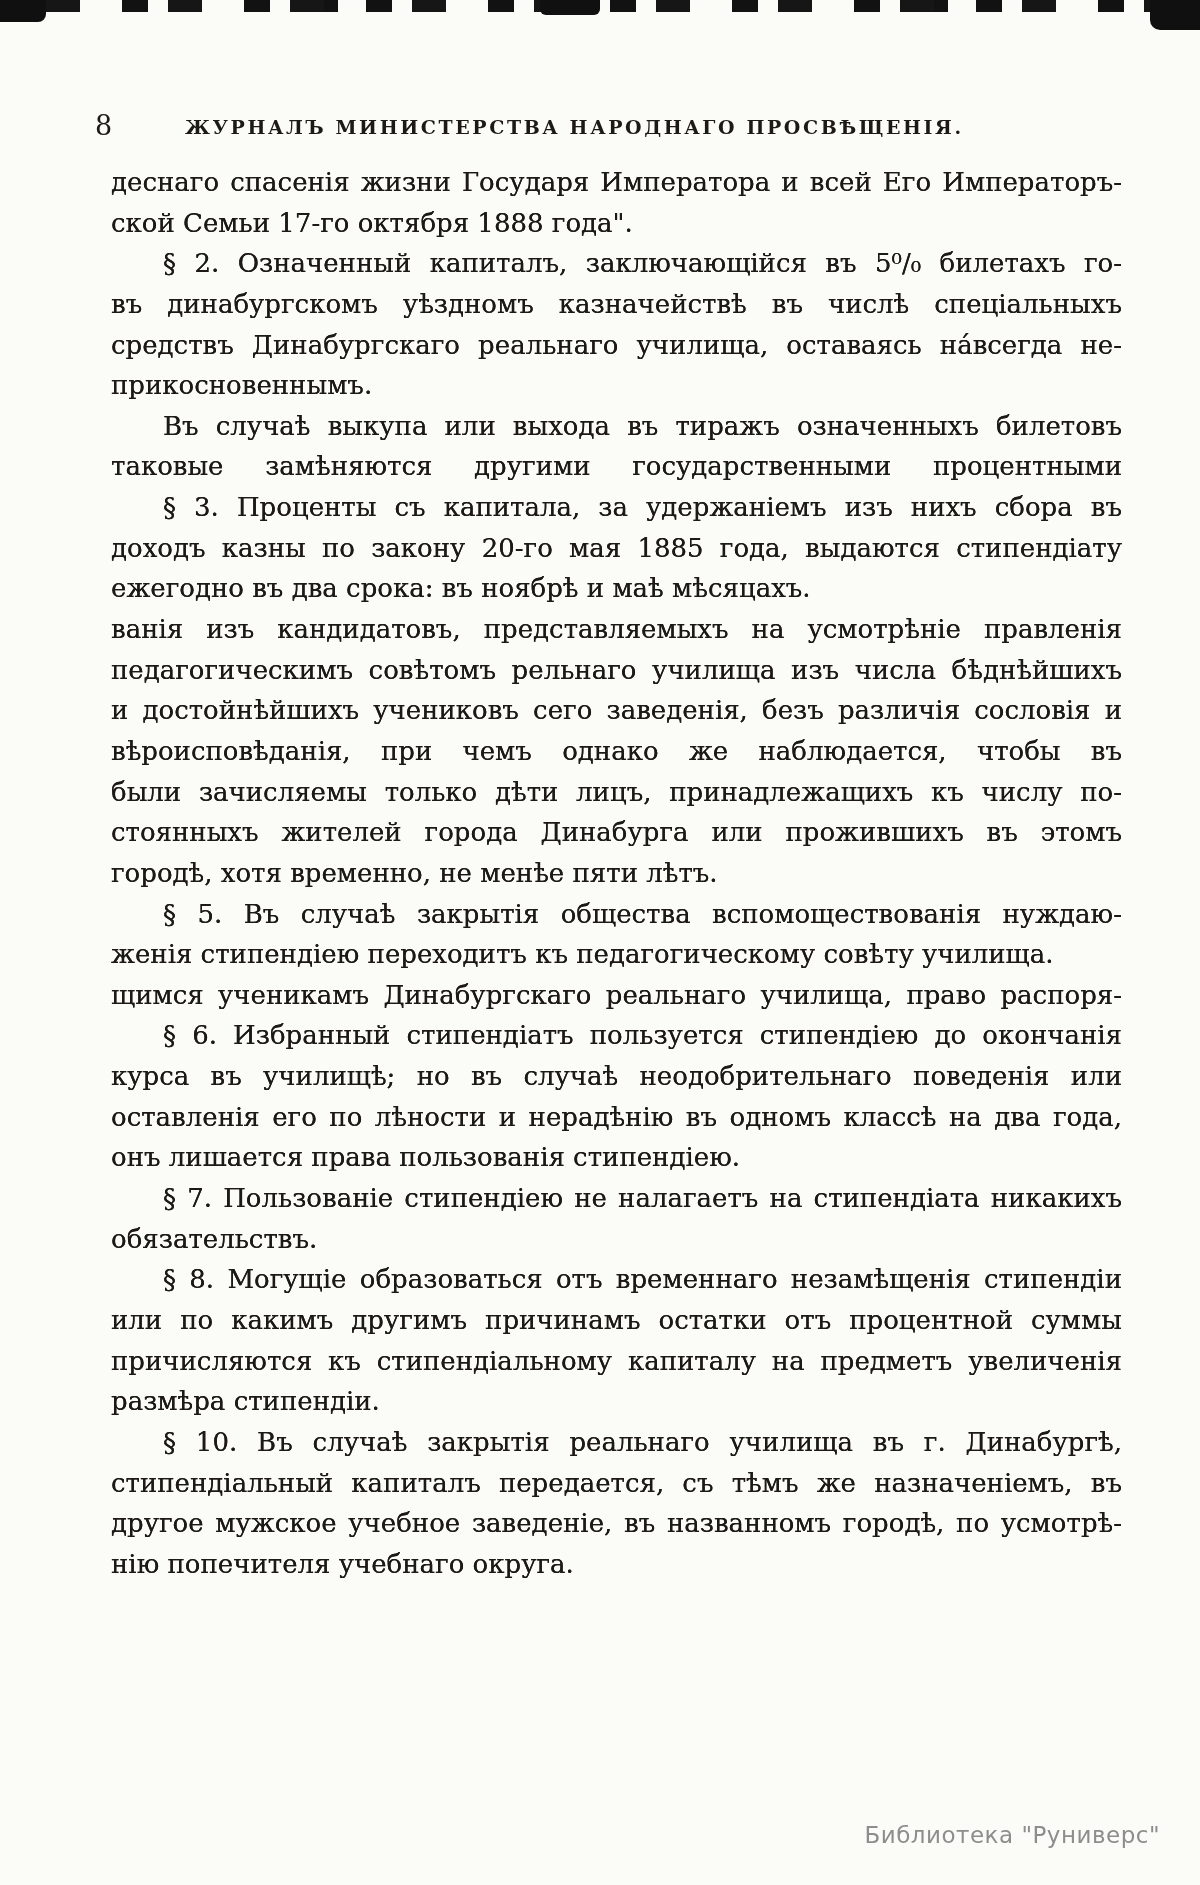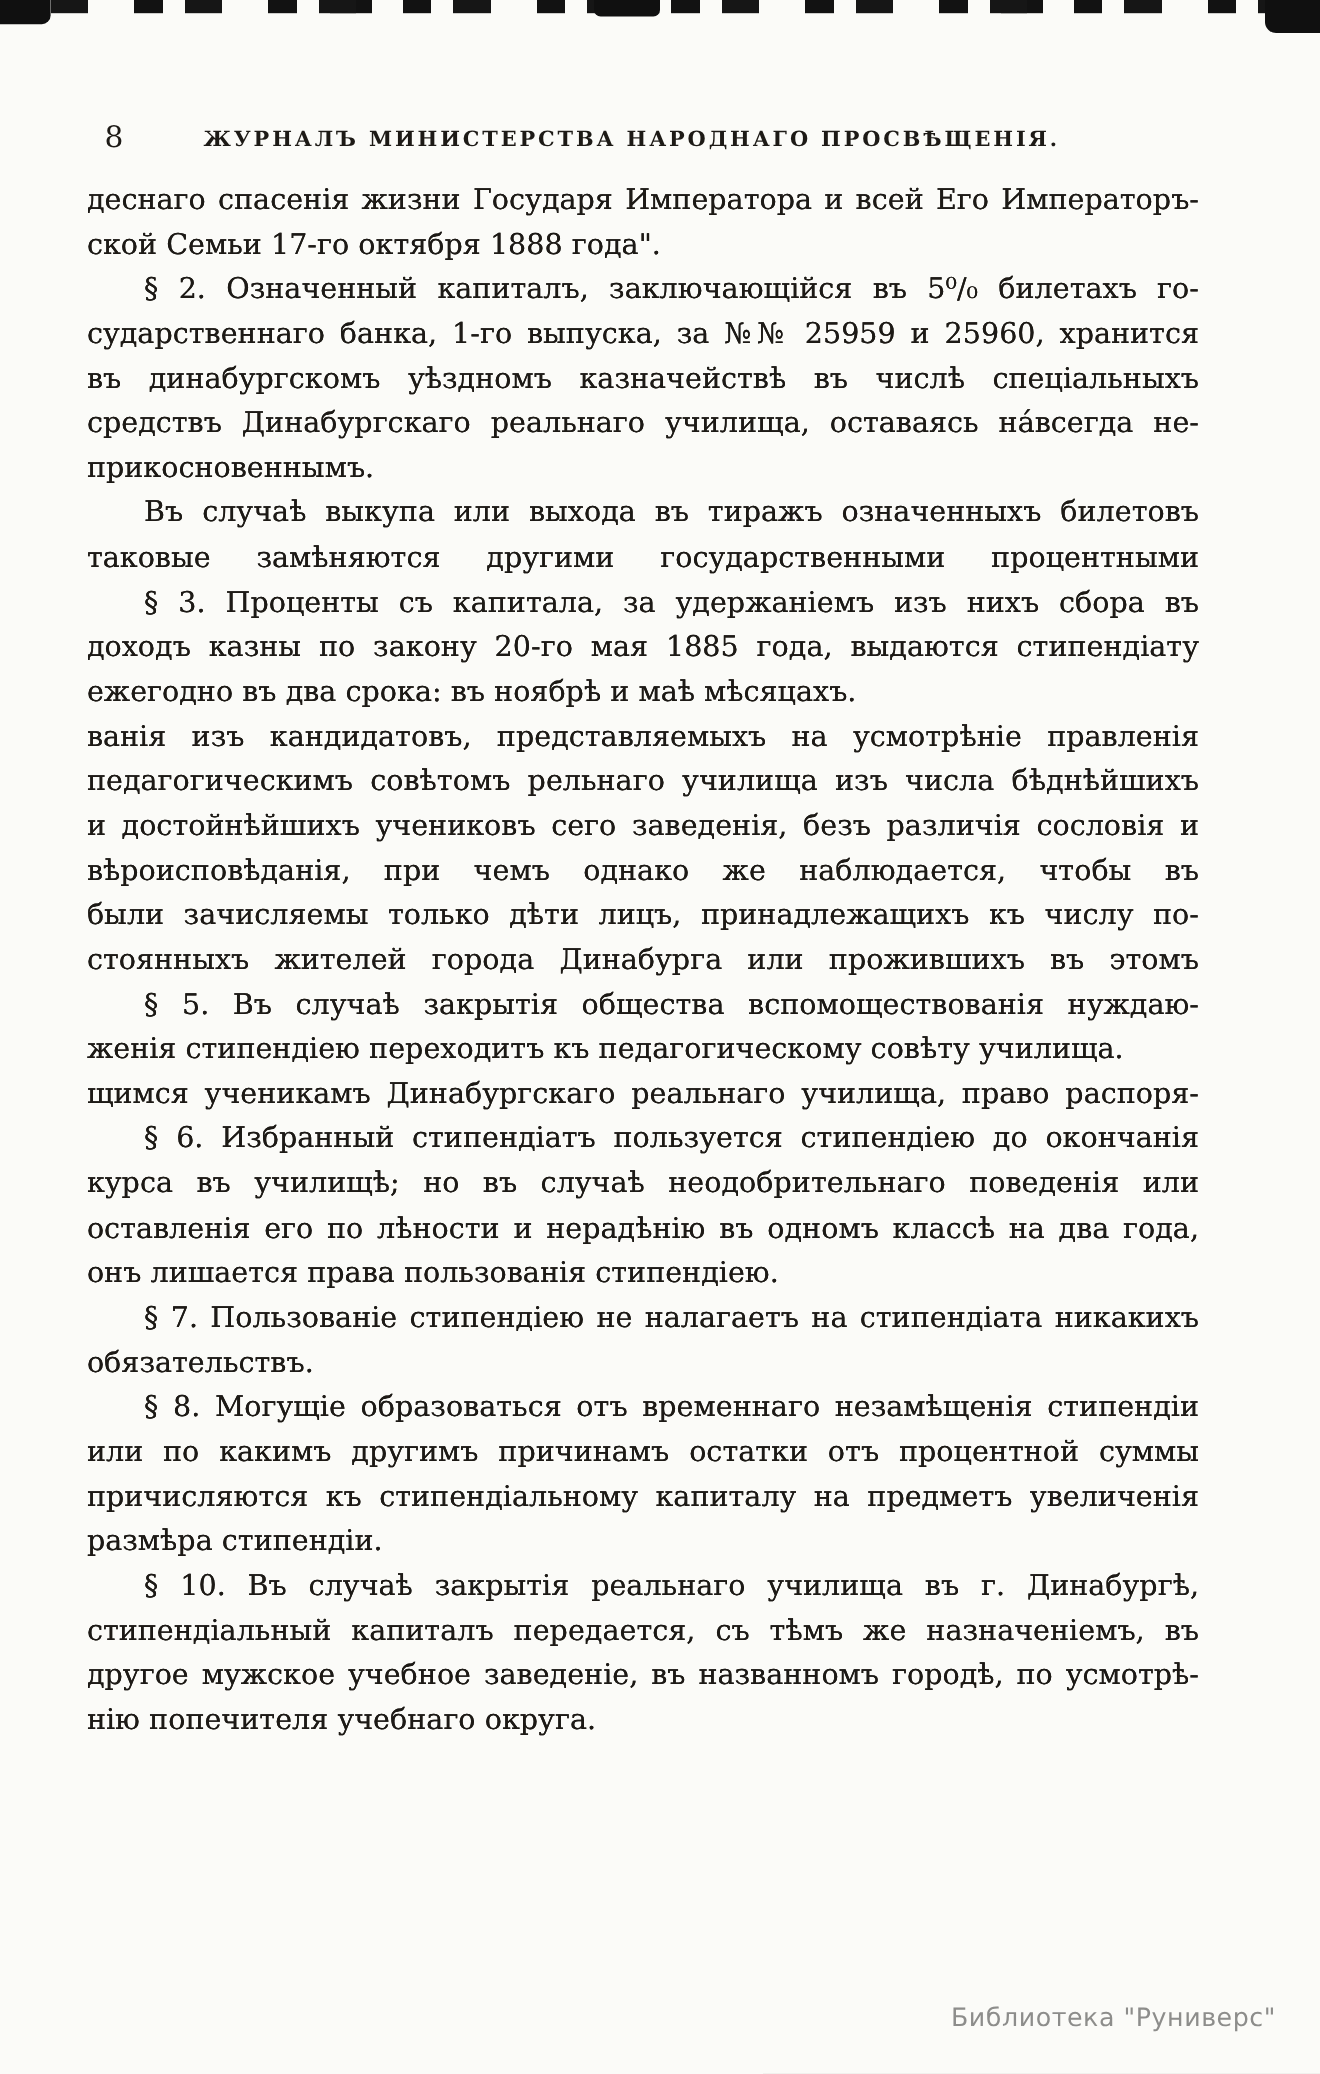--- a/index.html
+++ b/index.html
@@ -30,21 +30,21 @@
     font-size:27px; letter-spacing:1px;
   }
   .running-header {
     position:absolute; left:185px; top:116px; width:640px;
     text-align:right;
     font-size:19px; font-weight:bold; letter-spacing:2.6px;
     white-space:nowrap;
   }
 
   .body-text {
-    position:absolute; left:79px; top:162px; width:1011px;
+    position:absolute; left:111px; top:162px; width:1011px;
     font-size:26px;
     text-shadow:0 0 0.45px currentColor; 
   }
   .paragraph { margin:0; }
   .line {
     height:40.65px; line-height:40.65px;
     overflow:hidden;
     text-align:justify;
     text-align-last:justify;
   }
@@ -70,41 +70,41 @@
   <div class="page-number">8</div>
   <div class="running-header">ЖУРНАЛЪ МИНИСТЕРСТВА НАРОДНАГО ПРОСВѢЩЕНІЯ.</div>
 
   <div class="body-text">
       <div class="paragraph">
         <div class="line">деснаго спасенія жизни Государя Императора и всей Его Императоръ-</div>
         <div class="line end">ской Семьи 17-го октября 1888 года".</div>
       </div>
       <div class="paragraph">
         <div class="line indent">§ 2. Означенный капиталъ, заключающійся въ 5⁰/₀ билетахъ го-</div>
-        <div class="line">сударственнаго банка, 1-го выпуска, за №№ 25959 и 25960, хранится</div>
         <div class="line">въ динабургскомъ уѣздномъ казначействѣ въ числѣ спеціальныхъ</div>
         <div class="line">средствъ Динабургскаго реальнаго училища, оставаясь на́всегда не-</div>
         <div class="line end">прикосновеннымъ.</div>
       </div>
       <div class="paragraph">
         <div class="line indent">Въ случаѣ выкупа или выхода въ тиражъ означенныхъ билетовъ</div>
         <div class="line end">таковые замѣняются другими государственными процентными бумагами.</div>
       </div>
       <div class="paragraph">
         <div class="line indent">§ 3. Проценты съ капитала, за удержаніемъ изъ нихъ сбора въ</div>
         <div class="line">доходъ казны по закону 20-го мая 1885 года, выдаются стипендіату</div>
         <div class="line end">ежегодно въ два срока: въ ноябрѣ и маѣ мѣсяцахъ.</div>
       </div>
       <div class="paragraph">
         <div class="line">ванія изъ кандидатовъ, представляемыхъ на усмотрѣніе правленія</div>
         <div class="line">педагогическимъ совѣтомъ рельнаго училища изъ числа бѣднѣйшихъ</div>
         <div class="line">и достойнѣйшихъ учениковъ сего заведенія, безъ различія сословія и</div>
         <div class="line">вѣроисповѣданія, при чемъ однако же наблюдается, чтобы въ кандидаты</div>
         <div class="line">были зачисляемы только дѣти лицъ, принадлежащихъ къ числу по-</div>
         <div class="line">стоянныхъ жителей города Динабурга или прожившихъ въ этомъ</div>
+        <div class="line end">городѣ, хотя временно, не менѣе пяти лѣтъ.</div>
       </div>
       <div class="paragraph">
         <div class="line indent">§ 5. Въ случаѣ закрытія общества вспомоществованія нуждаю-</div>
         <div class="line end">женія стипендіею переходитъ къ педагогическому совѣту училища.</div>
         <div class="line">щимся ученикамъ Динабургскаго реальнаго училища, право распоря-</div>
       </div>
       <div class="paragraph">
         <div class="line indent">§ 6. Избранный стипендіатъ пользуется стипендіею до окончанія</div>
         <div class="line">курса въ училищѣ; но въ случаѣ неодобрительнаго поведенія или</div>
         <div class="line">оставленія его по лѣности и нерадѣнію въ одномъ классѣ на два года,</div>

